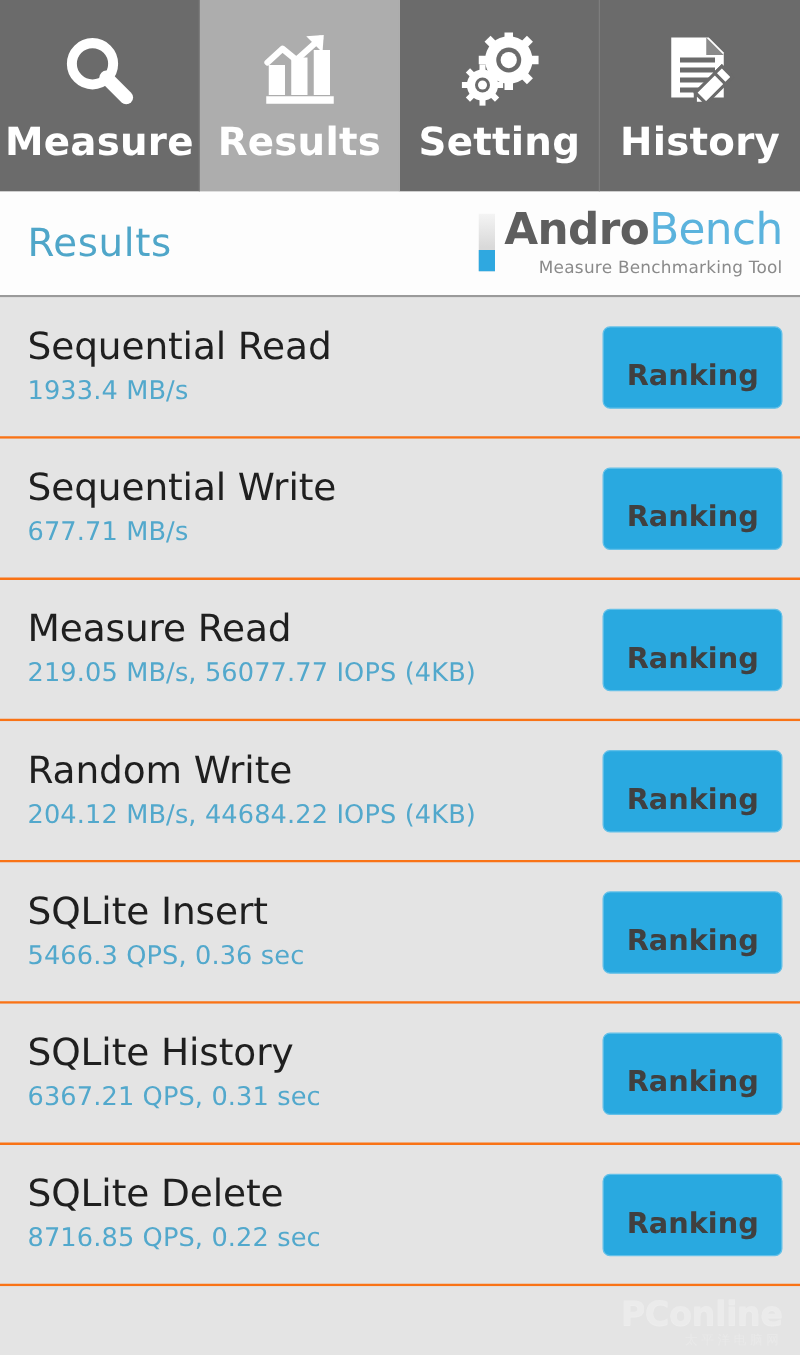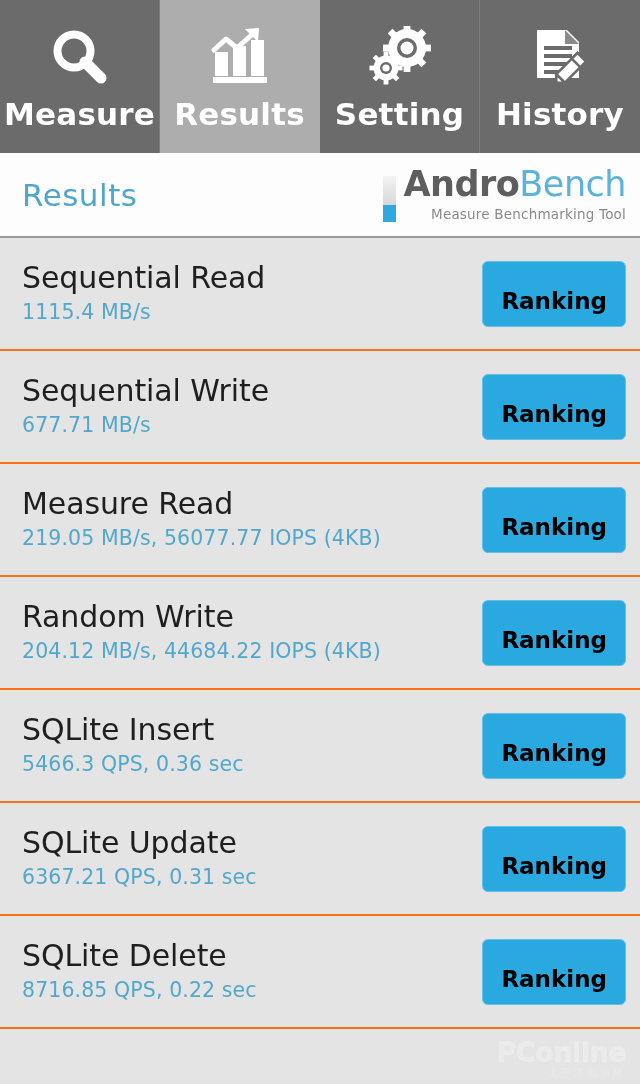--- a/index.html
+++ b/index.html
@@ -76,21 +76,21 @@
     padding: 0 14px 0 22px;
   }
   .page-title {
     color: #4fa6c9;
     font-size: 31px;
     font-weight: normal;
     letter-spacing: 0.5px;
   }
   .logo {
     display: flex;
-    align-items: flex-end;
+    align-items: flex-start;
     gap: 7px;
     padding-left: 36px;
   }
   .logo-bar {
     width: 13px;
     height: 46px;
     margin-top: 4px;
     background: linear-gradient(to bottom, #f4f4f4 0%, #d9d9d9 58%, #d9d9d9 58%);
     position: relative;
   }
@@ -160,21 +160,21 @@
   .row-value {
     color: #52a8cc;
     font-size: 20.5px;
     line-height: 1.3;
     margin-top: 5px;
     letter-spacing: 0.1px;
   }
   .ranking-btn {
     flex: 0 0 auto;
     background: #29a9e0;
-    color: #000000;
+    color: #404040;
     font-size: 23px;
     font-weight: bold;
     border: 1px solid #63c0e8;
     border-radius: 6px;
     padding: 28px 18px 13px 18px;
     line-height: 1;
     cursor: pointer;
     box-sizing: border-box;
     min-width: 122px;
     text-align: center;
@@ -311,21 +311,21 @@
         <span class="logo-tagline">Measure Benchmarking Tool</span>
       </span>
     </div>
   </div>
 
   <div class="results-list">
 
     <div class="result-row">
       <div class="row-text">
         <div class="row-title">Sequential Read</div>
-        <div class="row-value">1115.4 MB/s</div>
+        <div class="row-value">1933.4 MB/s</div>
       </div>
       <div class="ranking-btn">Ranking</div>
     </div>
 
     <div class="result-row">
       <div class="row-text">
         <div class="row-title">Sequential Write</div>
         <div class="row-value">677.71 MB/s</div>
       </div>
       <div class="ranking-btn">Ranking</div>
@@ -350,21 +350,21 @@
     <div class="result-row">
       <div class="row-text">
         <div class="row-title">SQLite Insert</div>
         <div class="row-value">5466.3 QPS, 0.36 sec</div>
       </div>
       <div class="ranking-btn">Ranking</div>
     </div>
 
     <div class="result-row">
       <div class="row-text">
-        <div class="row-title">SQLite Update</div>
+        <div class="row-title">SQLite History</div>
         <div class="row-value">6367.21 QPS, 0.31 sec</div>
       </div>
       <div class="ranking-btn">Ranking</div>
     </div>
 
     <div class="result-row">
       <div class="row-text">
         <div class="row-title">SQLite Delete</div>
         <div class="row-value">8716.85 QPS, 0.22 sec</div>
       </div>

